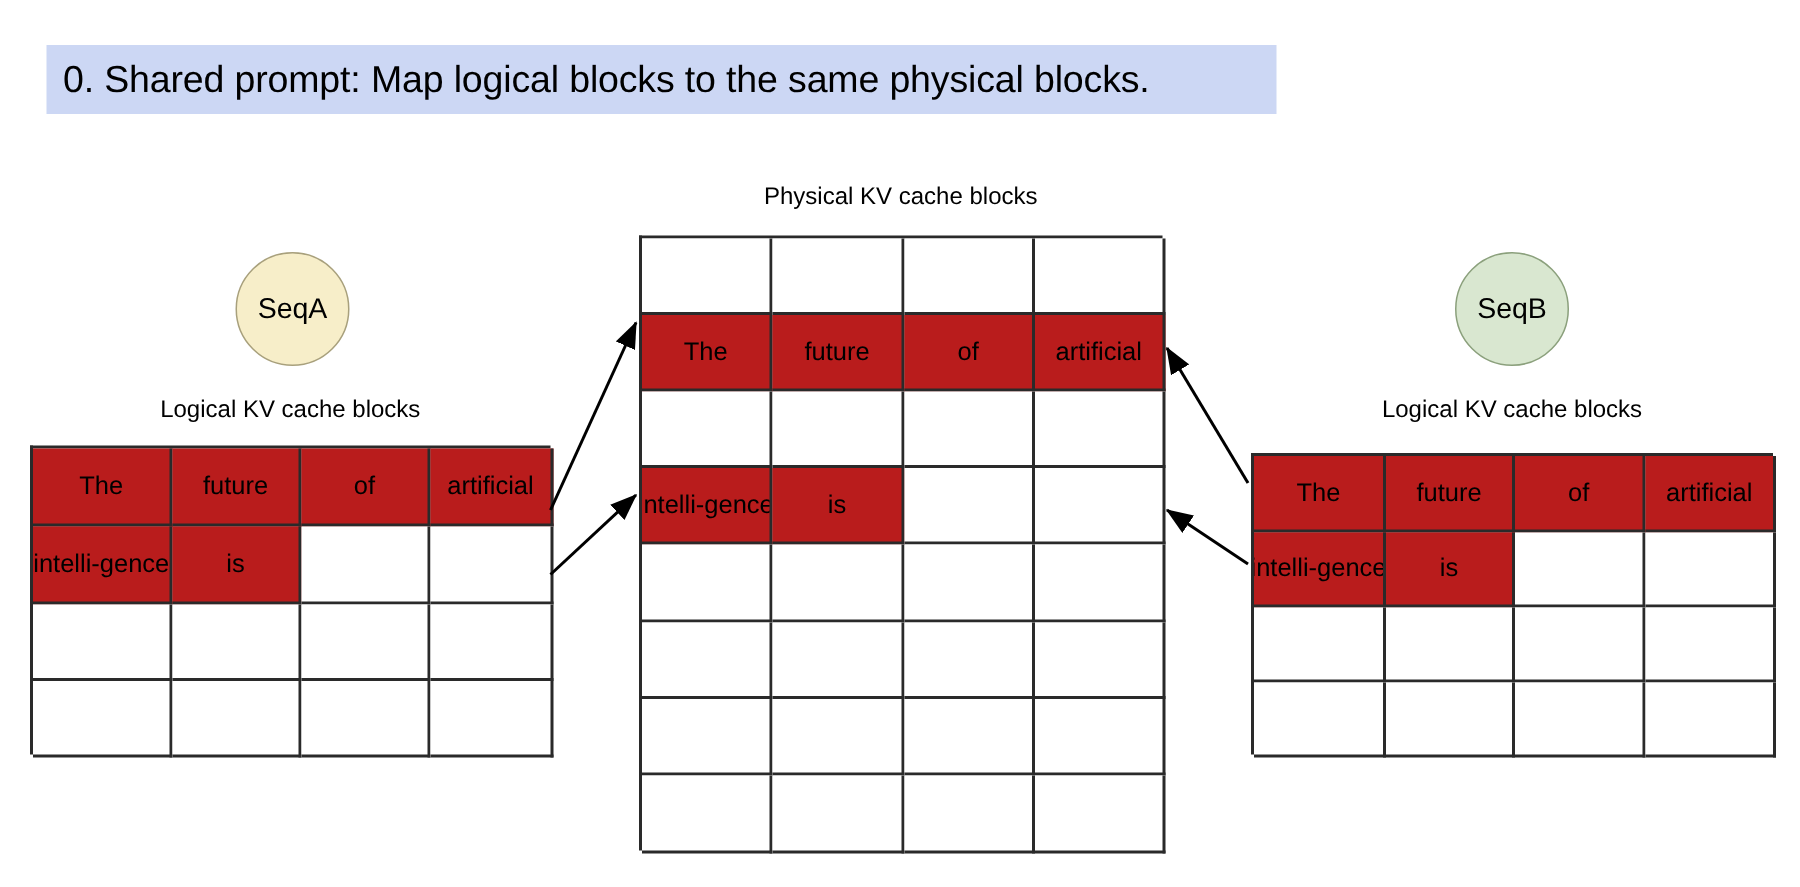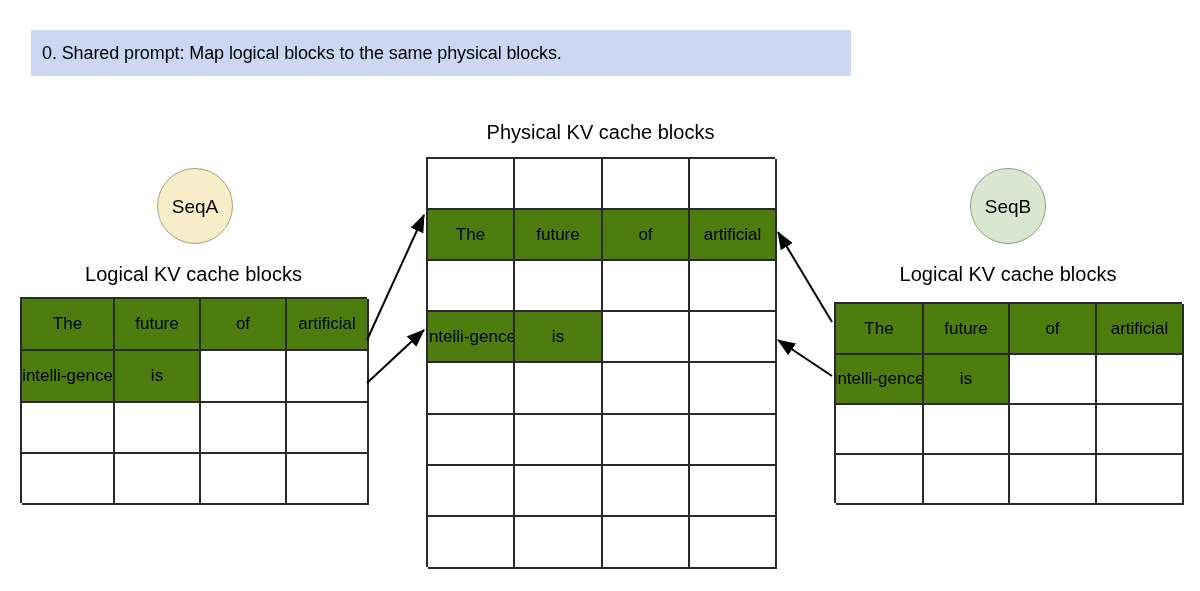--- a/index.html
+++ b/index.html
@@ -23,30 +23,30 @@
     top: 30px;
     width: 820px;
     height: 46px;
     background: #ccd7f4;
     display: flex;
     align-items: center;
     padding-left: 11px;
     box-sizing: border-box;
   }
   #title-banner .banner-text {
-    font-size: 18px;
+    font-size: 25px;
     line-height: 24px;
     letter-spacing: -0.1px;
     white-space: nowrap;
   }
 
   
   .caption {
     position: absolute;
-    font-size: 20px;
+    font-size: 16px;
     line-height: 24px;
     text-align: center;
     white-space: nowrap;
   }
   #caption-physical { left: 426px; top: 120px; width: 349px; }
   #caption-logical-left  { left: 20px;  top: 262px; width: 347px; }
   #caption-logical-right { left: 834px; top: 262px; width: 348px; }
 
   
   .grid {
@@ -63,21 +63,21 @@
     display: flex;
     align-items: center;
     justify-content: center;
     text-align: center;
     font-size: 17px;
     line-height: 20px;
     background: #ffffff;
     overflow: hidden;
     padding: 0 2px;
   }
-  .grid .cell.filled { background: #4d7c0f; }
+  .grid .cell.filled { background: #b91c1c; }
 
   
   .logical-grid {
     grid-template-columns: 93px 86px 86px 82px;
     grid-template-rows: 52px 52px 51px 51px;
   }
   #logical-left  { left: 20px;  top: 297px; width: 347px; height: 206px; }
   #logical-right { left: 834px; top: 302px; width: 348px; height: 201px;
                    grid-template-columns: 88px 86px 87px 87px;
                    grid-template-rows: 51px 50px 50px 50px; }

